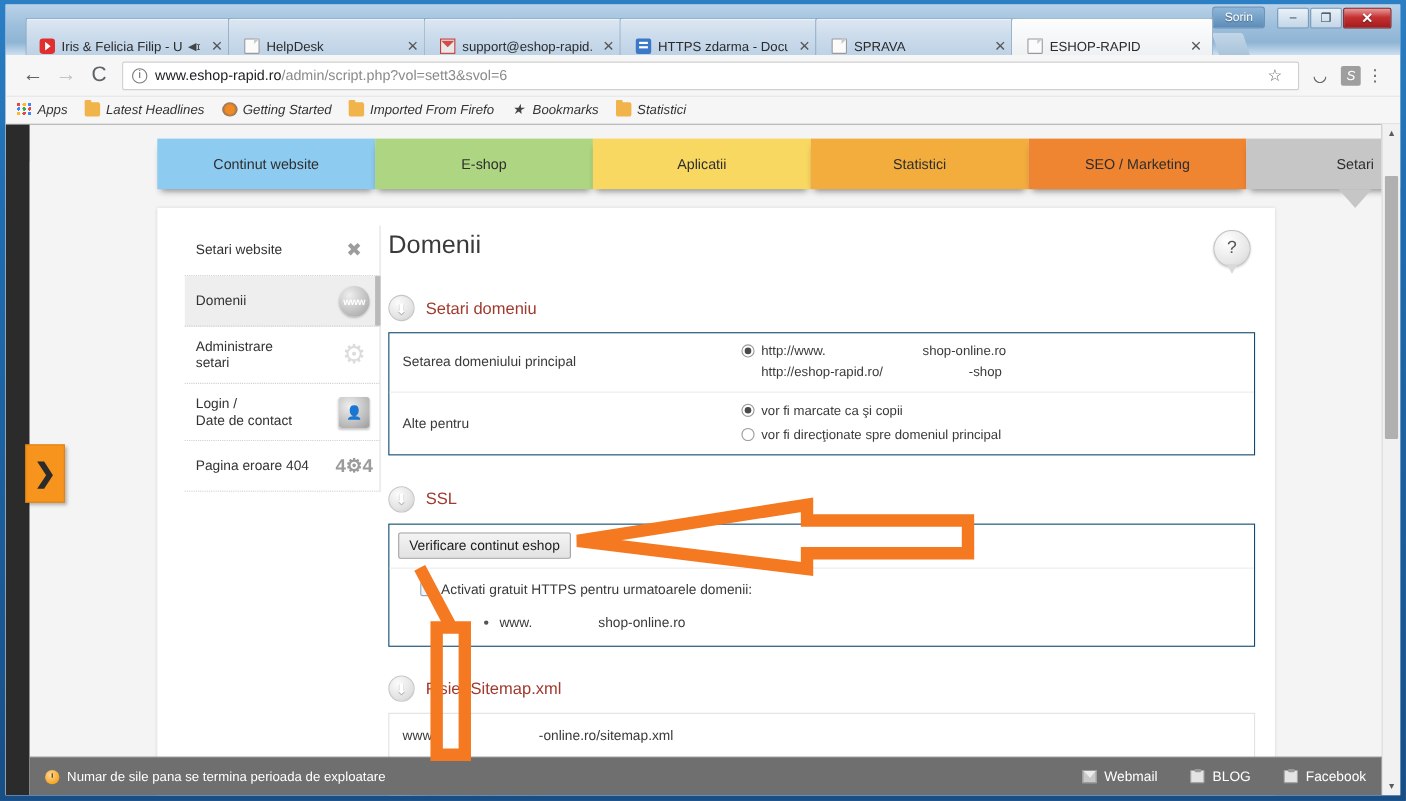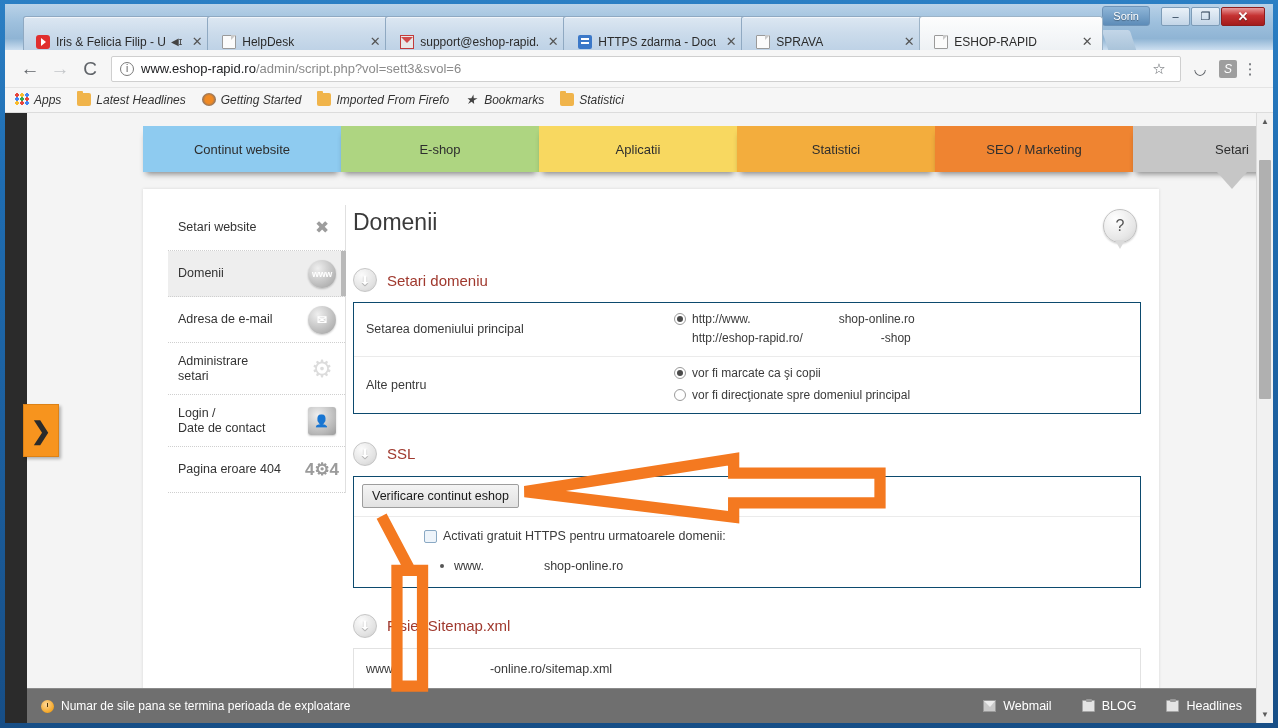--- a/index.html
+++ b/index.html
@@ -461,26 +461,20 @@
           <div class="smi">
             <span class="smi-label">Setari website</span>
             <span class="smi-ico">✖</span>
           </div>
           <div class="smi active">
             <span class="smi-label">Domenii</span>
             <span class="smi-ico">
               <span class="gray-circle">www</span>
                 </span>
           </div>
-          <div class="smi">
-            <span class="smi-label">Adresa de e-mail</span>
-            <span class="smi-ico">
-              <span class="gray-circle" style="font-size:12px;">✉</span>
-                </span>
-          </div>
           <div class="smi" style="height:52px;">
             <span class="smi-label" style="white-space:pre-line;">Administrare
 setari</span>
             <span class="smi-ico" style="font-size:24px;color:#dcdcdc;">⚙</span>
           </div>
           <div class="smi" style="height:52px;">
             <span class="smi-label" style="white-space:pre-line;">Login /
 Date de contact</span>
             <span class="smi-ico">
               <span class="gray-circle" style="border-radius:3px;font-size:12px;">👤</span>
@@ -535,21 +529,21 @@
           <div class="sect-head" style="margin-top:28px;">
             <span class="sect-arrow">⬇</span>
             <span class="sect-title">SSL</span>
           </div>
 
           <div class="tbl">
             <div class="trow" style="min-height:40px; padding:6px 0 6px 8px;">
               <button class="btn-verify">Verificare continut eshop</button>
             </div>
             <div class="trow" style="min-height:70px; display:block; padding:12px 0 14px 8px;">
-              <label style="font-size:12.5px;color:#3a3a3a;display:inline-flex;align-items:center;margin-left:62px;">
+              <label style="font-size:12.5px;color:#3a3a3a;display:inline-flex;align-items:center;margin-left:20px;">
                 <span class="chk"></span>
                 <span>Activati gratuit HTTPS pentru urmatoarele domenii:</span>
               </label>
               <div class="bullet-row" style="margin-left:78px;">
                 <span class="bullet-dot"></span>
                 <span>www.</span>
                     <span class="redact" style="width:60px;">&nbsp;</span>
                     <span>shop-online.ro</span>
               </div>
             </div>
@@ -582,21 +576,21 @@
         <a class="flink" style="color:#fff;text-decoration:none;">
           <span class="flink-ico ico-env"></span>
           <span>Webmail</span>
         </a>
         <a class="flink" style="color:#fff;text-decoration:none;">
           <span class="flink-ico ico-pad"></span>
           <span>BLOG</span>
         </a>
         <a class="flink" style="color:#fff;text-decoration:none;">
           <span class="flink-ico ico-pad"></span>
-          <span>Headlines</span>
+          <span>Facebook</span>
         </a>
       </div>
     </div>
 
     <div id="vscroll">
       <div class="sb-arrow" id="sb-up">▲</div>
       <div id="sb-thumb"></div>
       <div class="sb-arrow" id="sb-down">▼</div>
     </div>
 

